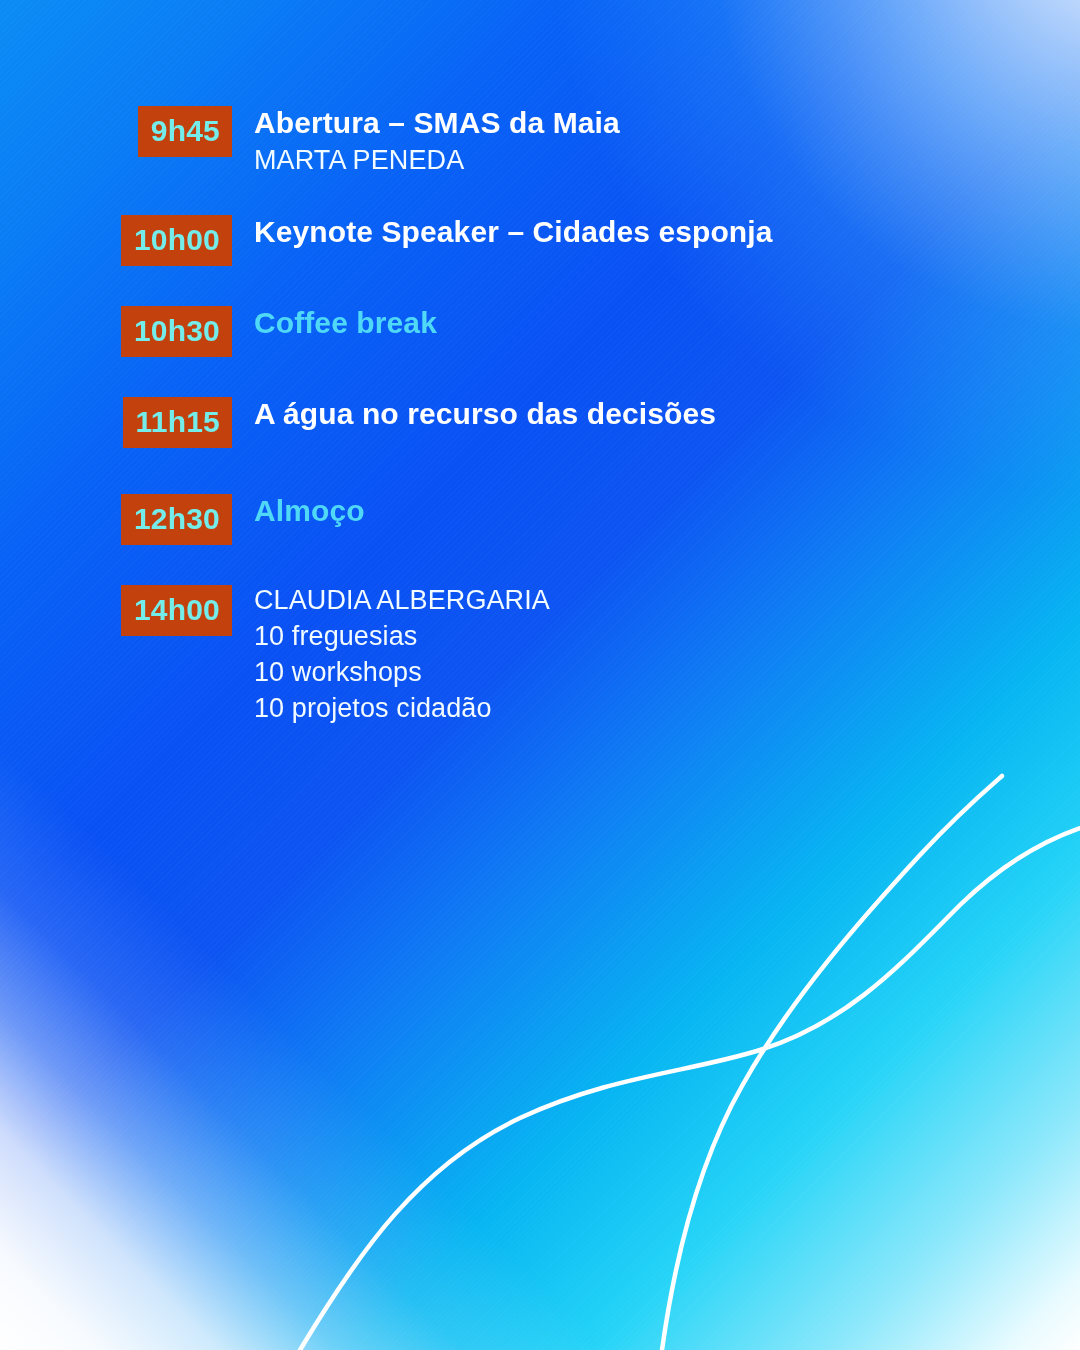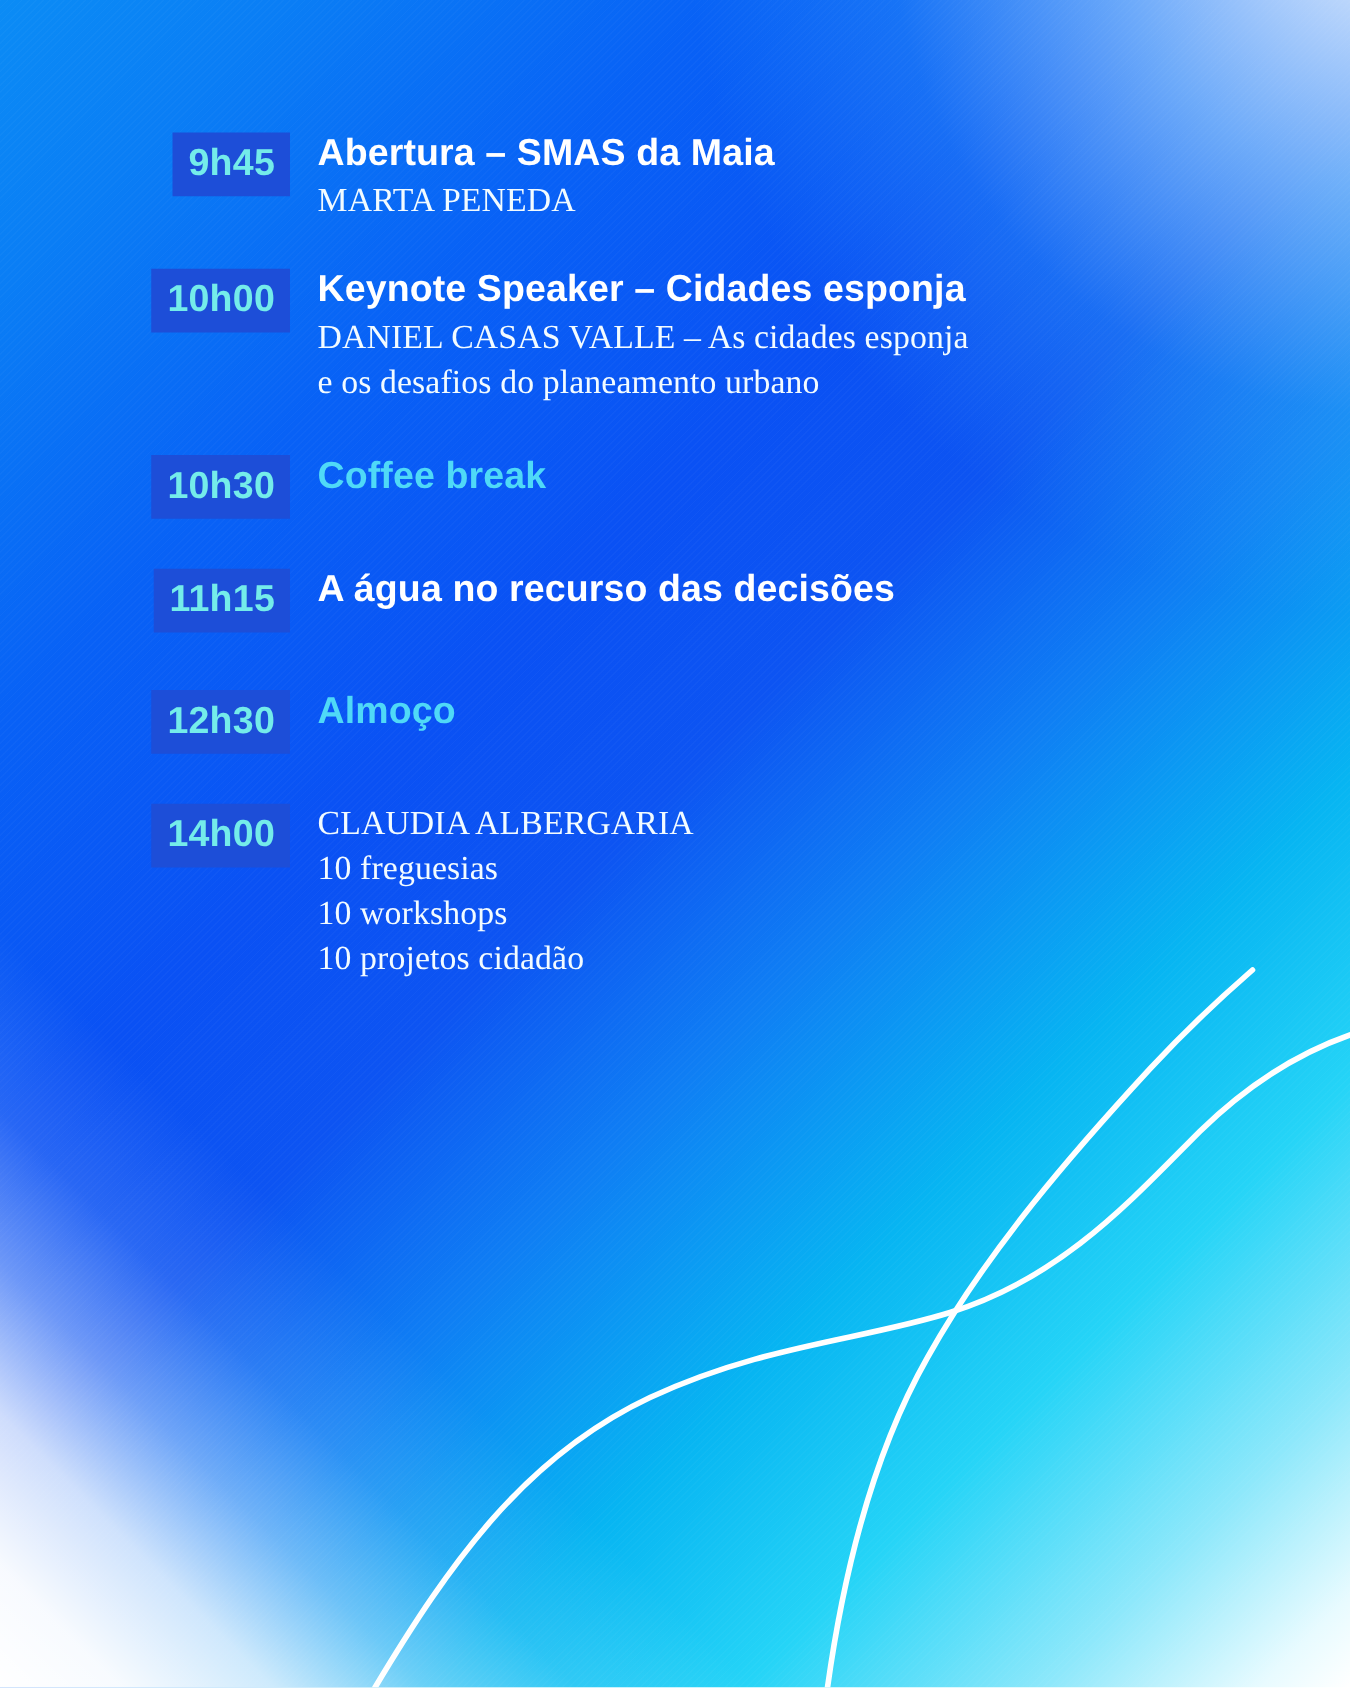--- a/index.html
+++ b/index.html
@@ -93,21 +93,21 @@
 
   .time-col {
     flex:0 0 232px;
     display:flex;
     justify-content:flex-end;
     padding-top:2px;
   }
 
   .time-badge {
     display:inline-block;
-    background:#1d4ed8;
+    background:#c2410c;
     color:#74ecea;
     font-size:30px;
     font-weight:700;
     letter-spacing:0.2px;
     line-height:1;
     padding:10px 12px 11px 13px;
     white-space:nowrap;
   }
 
   .text-col {
@@ -126,21 +126,20 @@
   }
   .row-title.accent { color:#4fd9f7; }
 
   .row-body {
     color:#f2fbff;
     font-size:27px;
     font-weight:300;
     line-height:1.33;
     letter-spacing:0.1px;
     white-space:pre-line;
-    font-family:Liberation Serif, serif;
   }
 
   .gap-sm  { height:34px; }
   .gap-md  { height:38px; }
   .gap-lg  { height:44px; }
 </style>
 </head>
 <body>
 
 <div id="poster">
@@ -174,22 +173,20 @@
       </div>
     </div>
     <div class="gap-sm"></div>
 
     <div class="row">
       <div class="time-col">
         <span class="time-badge">10h00</span>
       </div>
       <div class="text-col">
         <div class="row-title">Keynote Speaker – Cidades esponja</div>
-        <div class="row-body">DANIEL CASAS VALLE – As cidades esponja
-e os desafios do planeamento urbano</div>
       </div>
     </div>
     <div class="gap-md"></div>
 
     <div class="row">
       <div class="time-col">
         <span class="time-badge">10h30</span>
       </div>
       <div class="text-col">
         <div class="row-title accent">Coffee break</div>

